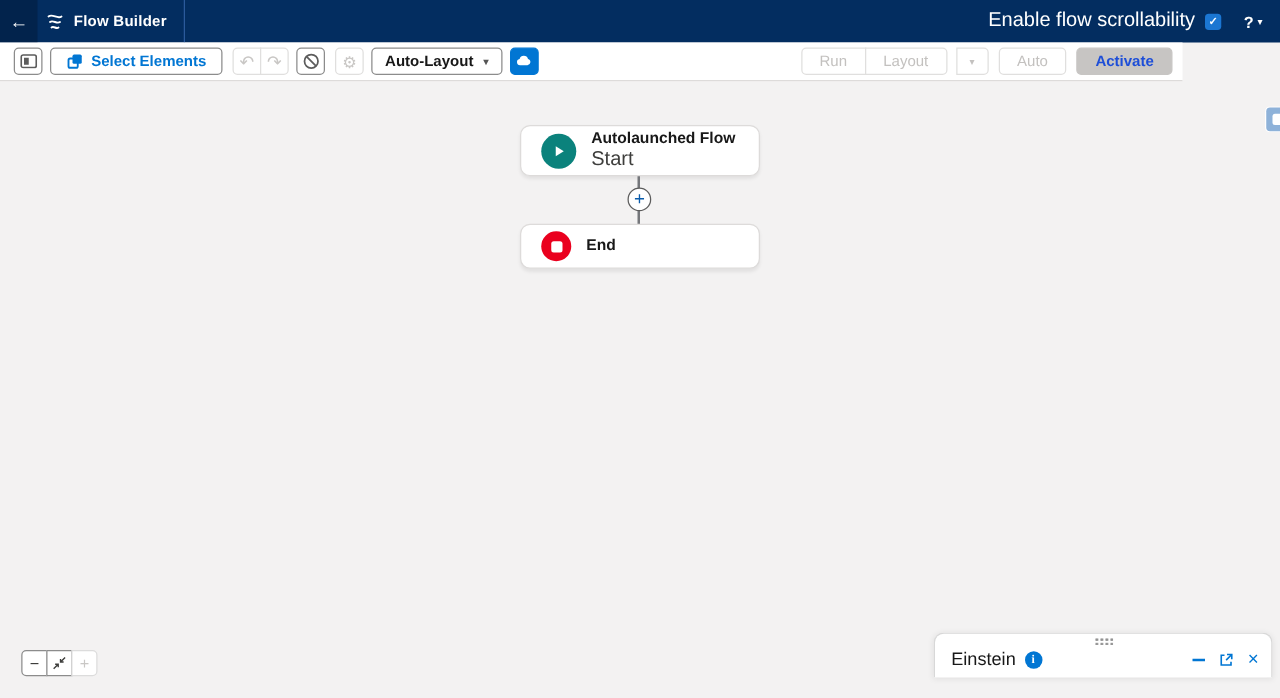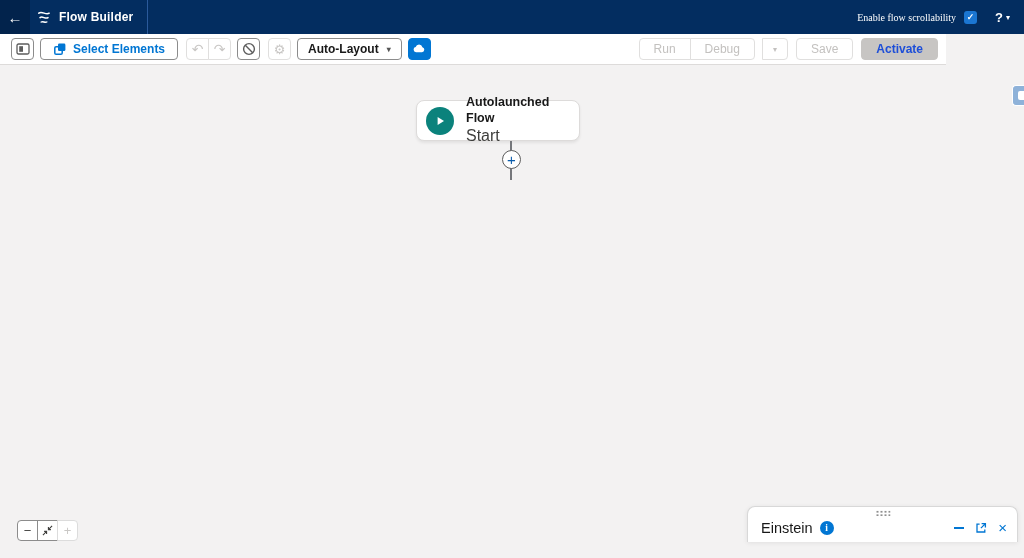--- a/index.html
+++ b/index.html
@@ -8,21 +8,21 @@
 
   
   .header { position:absolute; left:0; top:0; width:1024px; height:34px;
             background:#032D60; display:flex; align-items:center; color:#fff; }
   .hdr-back { width:30px; height:34px; background:#02234C; display:flex; align-items:center;
               justify-content:center; font-size:15px; cursor:pointer; }
   .hdr-tab { height:34px; display:flex; align-items:center; gap:7px; padding:0 14px 0 6px;
              border-right:1px solid #2B5A9B; }
   .hdr-title { font-size:12px; font-weight:bold; letter-spacing:.2px; }
   .hdr-right { margin-left:auto; display:flex; align-items:center; gap:8px; padding-right:14px; }
-  .hdr-label { font-size:10px;font-family:Liberation Serif, serif; }
+  .hdr-label { font-size:16px; }
   .hdr-checkbox { width:13px; height:13px; background:#1B76D2; border-radius:3px;
                   display:flex; align-items:center; justify-content:center;
                   font-size:9px; font-weight:bold; color:#fff; cursor:pointer; }
   .hdr-help { display:flex; align-items:center; gap:3px; margin-left:10px; cursor:pointer; }
   .hdr-help-q { font-size:13px; font-weight:bold; }
   .hdr-caret { font-size:8px; }
 
   
   .toolbar { position:absolute; left:0; top:34px; width:946px; height:31px; background:#fff;
              border-bottom:1px solid #DDDBDA; display:flex; align-items:center; padding:0 8px 0 11px; }
@@ -43,23 +43,23 @@
                   border-radius:4px; display:flex; align-items:center; justify-content:center; cursor:pointer; }
   .tb-right { margin-left:auto; display:flex; align-items:center; gap:8px;padding-left:45px; }
   .tb-right .btn { padding:0 14px; }
   .tb-right .caret-btn { width:26px; padding:0; }
   .btn-activate { background:#C7C5C3; border:1px solid #C7C5C3; color:#1d4ed8; font-weight:bold;
                   padding:0 16px; }
 
   
   .canvas { position:absolute; left:0; top:66px; width:1024px; height:492px; background:#F3F2F2; }
 
-  .node { position:absolute; width:164px; background:#fff; border:1px solid #DDDBDA;
+  .node { position:absolute; width:192px; background:#fff; border:1px solid #DDDBDA;
           border-radius:8px; box-shadow:0 2px 3px rgba(0,0,0,.07); display:flex;
-          align-items:center; padding:0 9px; gap:12px; cursor:pointer; }
+          align-items:center; padding:0 16px; gap:12px; cursor:pointer; }
   .node-start { left:416px; top:34px; height:41px; }
   .node-end { left:416px; top:113px; height:36px; }
   .node-title { font-size:12.5px; font-weight:bold; color:#181818; line-height:1.25; }
   .node-sub { font-size:16px; color:#3E3E3C; line-height:1.25; }
   .icon-circle { border-radius:50%; flex:none; display:flex; align-items:center; justify-content:center; }
   .start-circle { width:28px; height:28px; background:#0B827C; }
   .end-circle { width:24px; height:24px; background:#EA001E; }
   .end-square { width:9px; height:9px; background:#fff; border-radius:2px; }
 
   .connector { position:absolute; left:510px; top:75px; width:2px; height:39px; background:#75777B; }
@@ -177,30 +177,30 @@
       </span>
     </div>
   </div>
 
   <div class="tb-right">
     <div class="grp">
       <div class="btn disabled">
         <span>Run</span>
       </div>
       <div class="btn disabled">
-        <span>Debug</span>
+        <span>Layout</span>
       </div>
     </div>
     <div class="grp">
       <div class="btn disabled caret-btn">
         <span class="caret" style="color:#C3C1BF;">▾</span>
       </div>
     </div>
     <div class="btn disabled">
-      <span>Save</span>
+      <span>Auto</span>
     </div>
     <div class="btn btn-activate">
       <span>Activate</span>
     </div>
   </div>
 </div>
 
 <div class="canvas">
 
   <div class="node node-start">
@@ -213,20 +213,26 @@
       <div class="node-title">Autolaunched Flow</div>
       <div class="node-sub">Start</div>
     </span>
   </div>
 
   <div class="connector"></div>
   <div class="add-btn">
     <span>+</span>
   </div>
 
+  <div class="node node-end">
+    <span class="icon-circle end-circle">
+      <span class="end-square"></span>
+    </span>
+    <span class="node-title">End</span>
+  </div>
 
   <div class="dock-btn">
     <span class="dock-glyph"></span>
   </div>
 
   <div class="zoomctrl">
     <div class="zbtn">
       <span>−</span>
     </div>
     <div class="zbtn">

